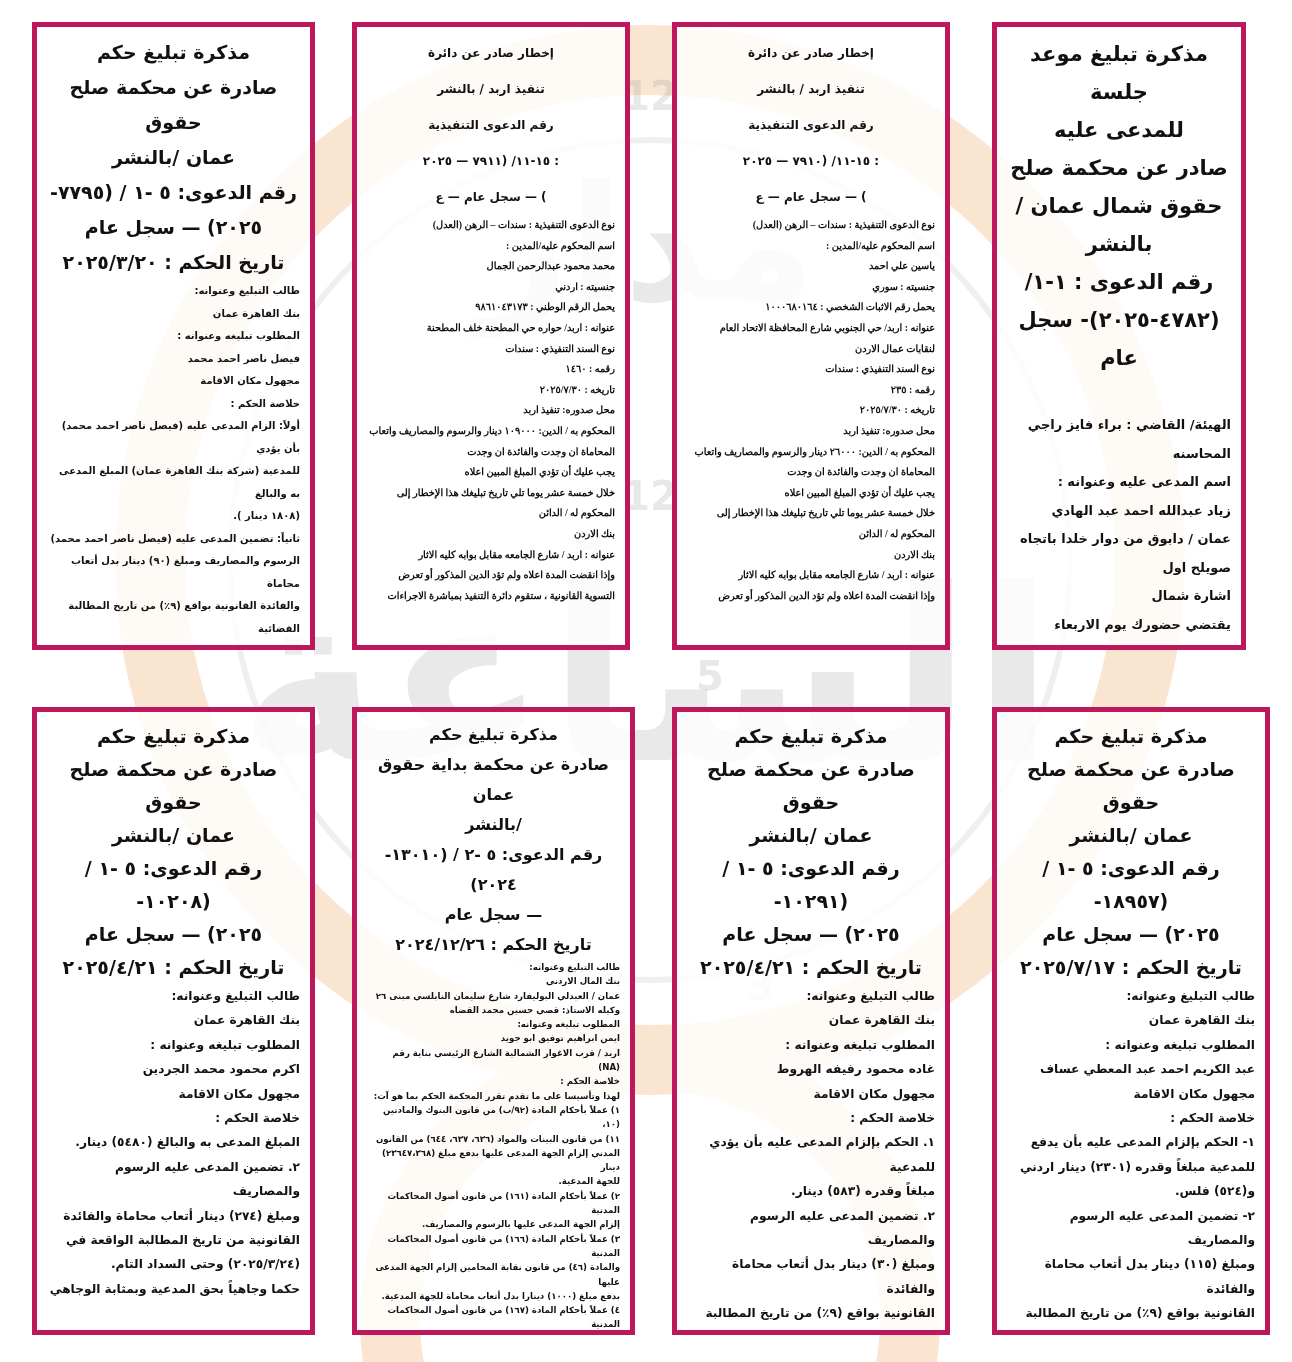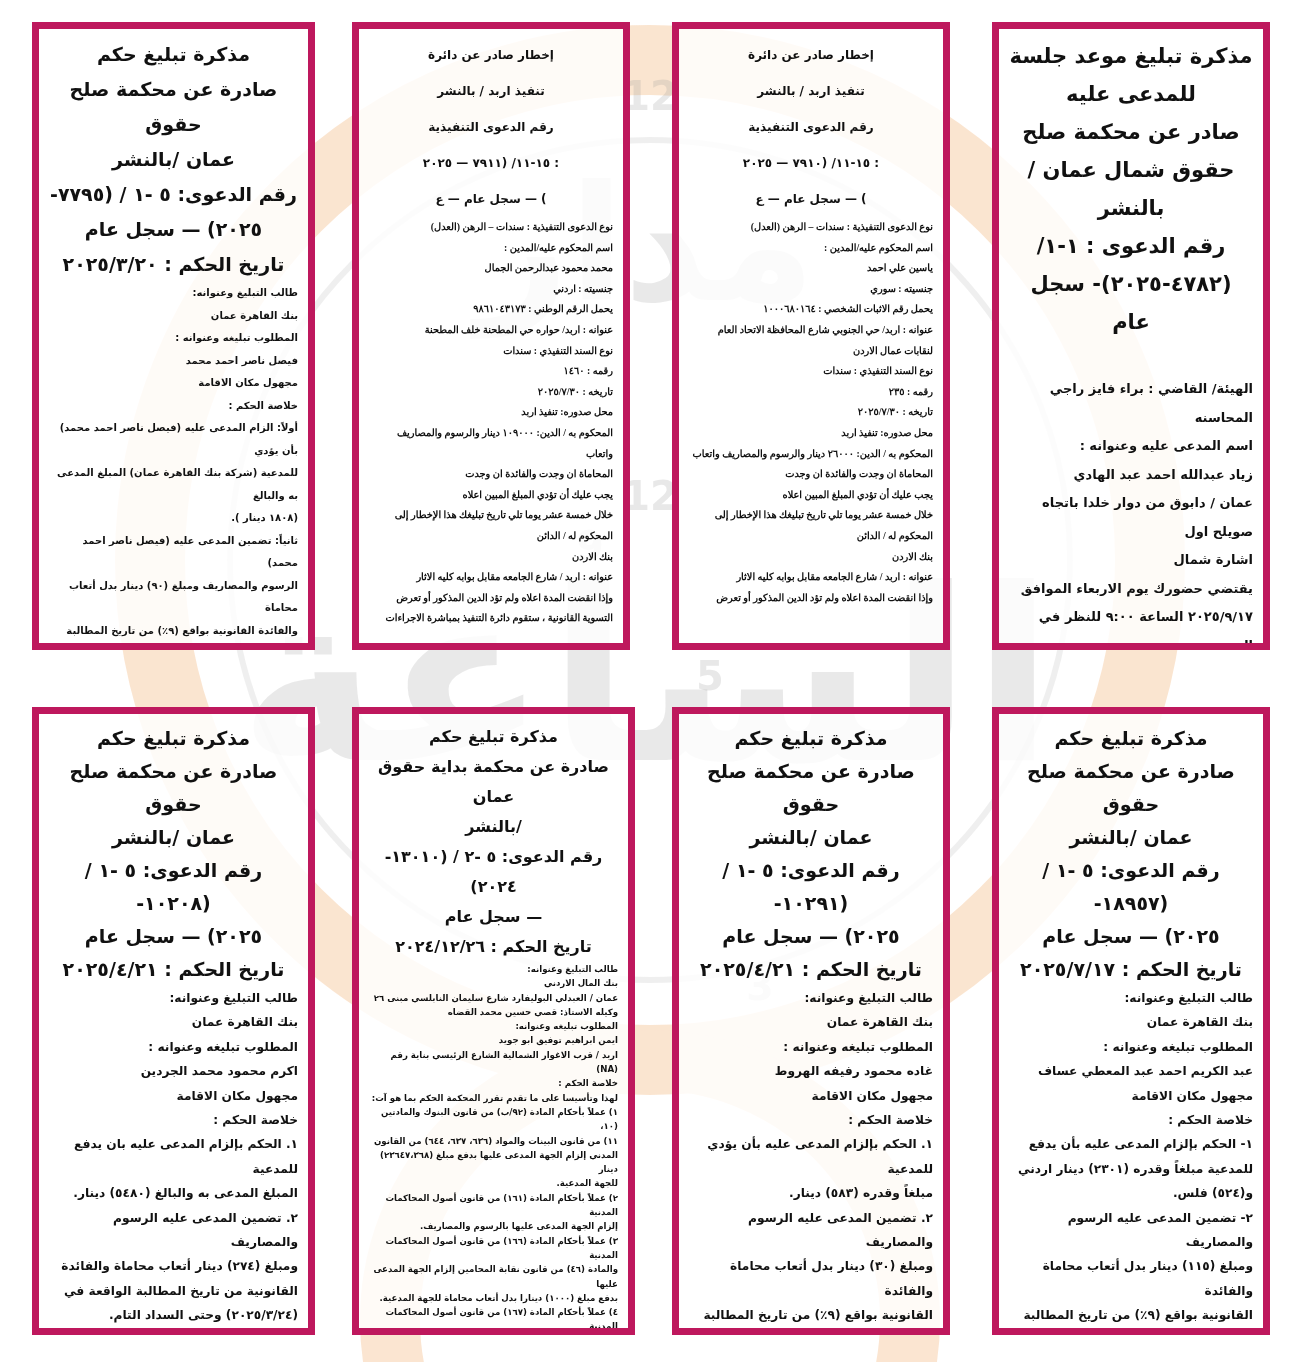--- a/index.html
+++ b/index.html
@@ -2,21 +2,21 @@
 <html><head>
   <meta charset="utf-8">
   <style>
     html, body { margin: 0; padding: 0; }
     body {
       width: 1292px; height: 1362px; background: #ffffff; position: relative; overflow: hidden;
       font-family: "DejaVu Sans", sans-serif; color: #111;
     }
     .watermark { position: absolute; left: 0; top: 0; width: 1292px; height: 1362px; pointer-events: none; z-index: 0; }
     .notice {
-      position: absolute; box-sizing: border-box; border: 7px solid #be185d; background: rgba(255,255,255,0.82);
+      position: absolute; box-sizing: border-box; border: 5px solid #be185d; background: rgba(255,255,255,0.82);
       direction: rtl; padding: 8px 10px 8px 10px; z-index: 1; overflow: hidden;
     }
     .notice .head { text-align: center; font-weight: bold; color: #111; }
     .notice .head div { margin: 0; }
     .notice .body { text-align: right; }
     .notice .body div { margin: 0; }
     .big .head { font-size: 21px; line-height: 38px; }
     .big .body { font-size: 13px; line-height: 28.5px; font-weight: bold; margin-top: 34px; }
     .mid .head { font-size: 19px; line-height: 35px; }
     .mid .body { font-size: 12.5px; line-height: 27.5px; font-weight: bold; }
@@ -45,21 +45,21 @@
     <text x="650" y="510" font-size="40" text-anchor="middle">12</text>
     <text x="710" y="690" font-size="40" text-anchor="middle">5</text>
     <text x="760" y="1000" font-size="40" text-anchor="middle">3</text>
   </g>
   <g fill="#8a8a8a" opacity="0.18" font-family="DejaVu Sans, sans-serif" font-weight="bold" text-anchor="middle">
     <text x="646" y="760" font-size="240">الساعة</text>
     <text x="646" y="300" font-size="160">مدار</text>
   </g>
 </svg>
 
-<div class="notice big" style="left:992px; top:22px; width:278px; height:628px;">
+<div class="notice big" style="left:992px; top:22px; width:254px; height:628px;">
   <div class="head">
     <div>مذكرة تبليغ موعد جلسة</div>
     <div>للمدعى عليه</div>
     <div>صادر عن محكمة صلح</div>
     <div>حقوق شمال عمان /</div>
     <div>بالنشر</div>
     <div>رقم الدعوى : ١-١/</div>
     <div>(٤٧٨٢-٢٠٢٥)- سجل عام</div>
   </div>
   <div class="body">
@@ -263,21 +263,20 @@
     <div>٢٠٢٥) — سجل عام</div>
     <div>تاريخ الحكم : ٢٠٢٥/٤/٢١</div>
   </div>
   <div class="body">
     <div>طالب التبليغ وعنوانه:</div>
     <div>بنك القاهرة عمان</div>
     <div>المطلوب تبليغه وعنوانه :</div>
     <div>اكرم محمود محمد الجردين</div>
     <div>مجهول مكان الاقامة</div>
     <div>خلاصة الحكم :</div>
-    <div>١. الحكم بإلزام المدعى عليه بان يدفع للمدعية</div>
     <div>المبلغ المدعى به والبالغ (٥٤٨٠) دينار.</div>
     <div>٢. تضمين المدعى عليه الرسوم والمصاريف</div>
     <div>ومبلغ (٢٧٤) دينار أتعاب محاماة والفائدة</div>
     <div>القانونية من تاريخ المطالبة الواقعة في</div>
     <div>(٢٠٢٥/٣/٢٤) وحتى السداد التام.</div>
     <div>حكما وجاهياً بحق المدعية وبمثابة الوجاهي</div>
 
   </div>
 </div>
 

